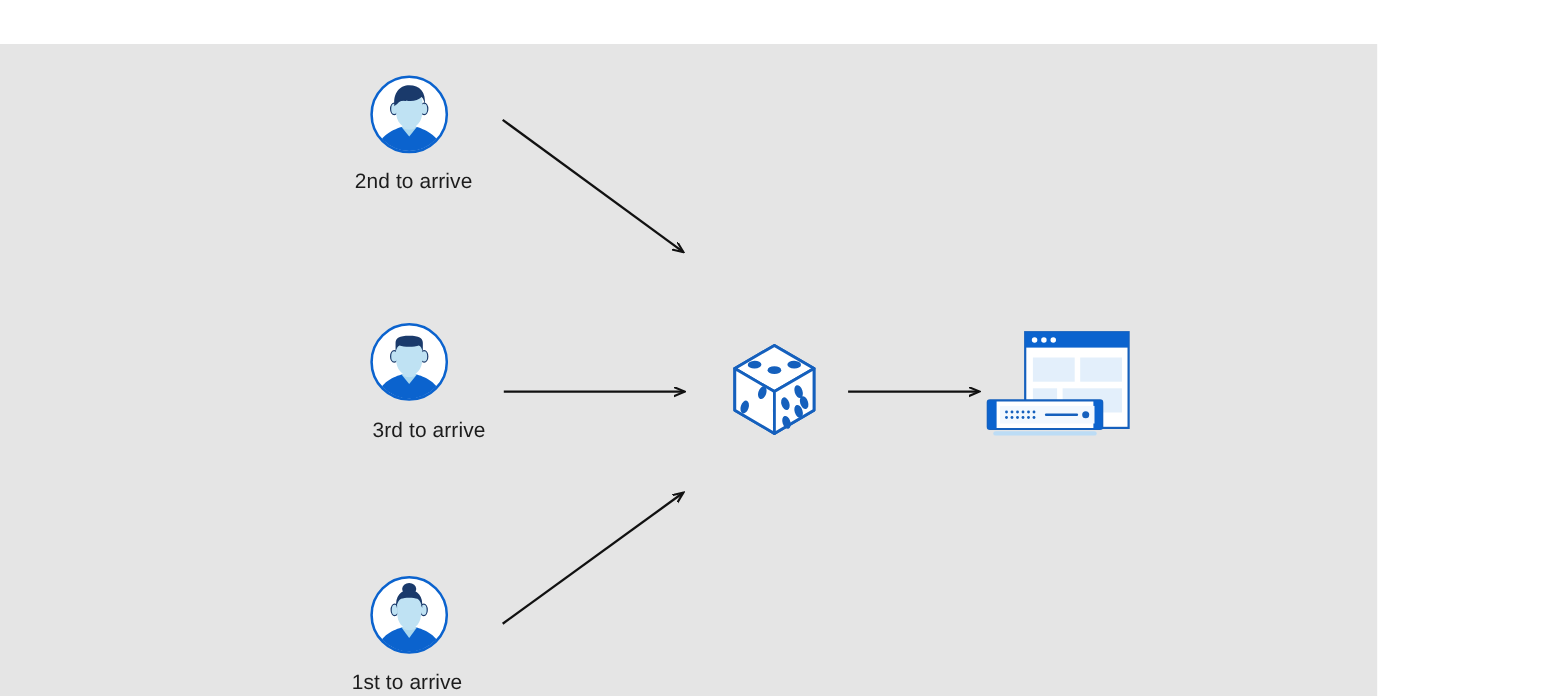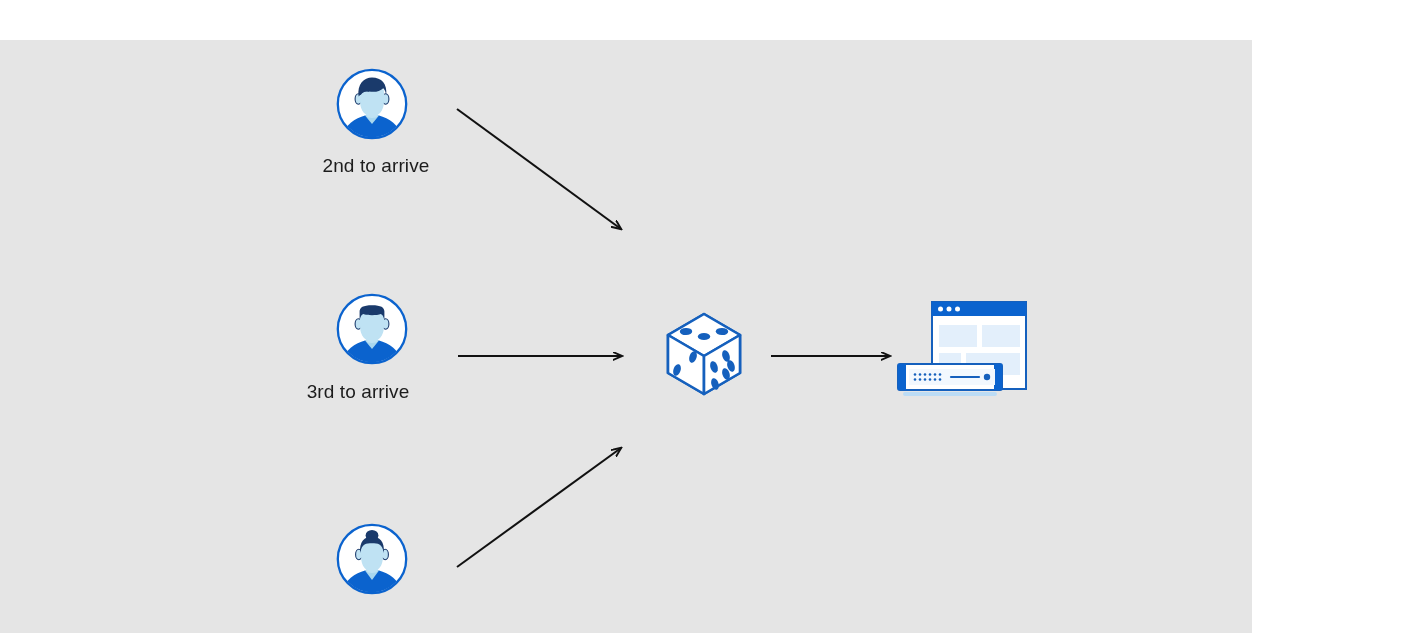--- a/index.html
+++ b/index.html
@@ -40,21 +40,21 @@
     height: 633px;
     pointer-events: none;
   }
 
   
   .avatar-1 { left: 336px; top: 28px; }
   .avatar-2 { left: 336px; top: 253px; }
   .avatar-3 { left: 336px; top: 483px; }
 
   .label-1 { left: 246px; top: 115px; }
-  .label-2 { left: 228px; top: 341px; }
+  .label-2 { left: 260px; top: 341px; }
   .label-3 { left: 240px; top: 570px; }
   .label-origin { left: 835px; top: 378px; }
 
   .dice-wrap { left: 660px; top: 268px; }
   .origin-wrap { left: 893px; top: 256px; }
 </style>
 </head>
 <body>
 
 <div id="canvas">
@@ -142,20 +142,21 @@
         <ellipse cx="49.2" cy="31.5" rx="3.2" ry="5.2" fill="#bfe2f3" stroke="#1a3a6b" stroke-width="1.1"></ellipse>
         <path d="M25 25 C25 14.5 47 14.5 47 25 L47 33.5 C47 43.5 41.6 48.5 36 48.5 C30.4 48.5 25 43.5 25 33.5 Z" fill="#bfe2f3"></path>
 
         <ellipse cx="36" cy="12.4" rx="6.4" ry="5.4" fill="#1a3a6b"></ellipse>
         <path d="M24.2 30 C23 18.6 28.6 13.4 36 13.4 C43.4 13.4 49 18.6 47.8 30
                  C47 25.4 45.6 22.6 43.4 21.4 C40 20 32 20 28.6 21.4
                  C26.4 22.6 25 25.4 24.2 30 Z" fill="#1a3a6b"></path>
       </g>
     </svg>
   </div>
+  <div class="node-label label-3">1st to arrive</div>
 
   <div class="icon-wrap dice-wrap">
     <svg width="88" height="92" viewBox="0 0 88 92">
       <g stroke="#1560bd" stroke-width="2.6" stroke-linejoin="round" fill="#ffffff">
         <path d="M44 6 L80 27 L80 65 L44 86 L8 65 L8 27 Z"></path>
       </g>
 
       <path d="M44 6 L80 27 L44 48 L8 27 Z" fill="#ffffff" stroke="#1560bd" stroke-width="2.6" stroke-linejoin="round"></path>
 
       <path d="M8 27 L44 48 L44 86 L8 65 Z" fill="#ffffff" stroke="#1560bd" stroke-width="2.6" stroke-linejoin="round"></path>

